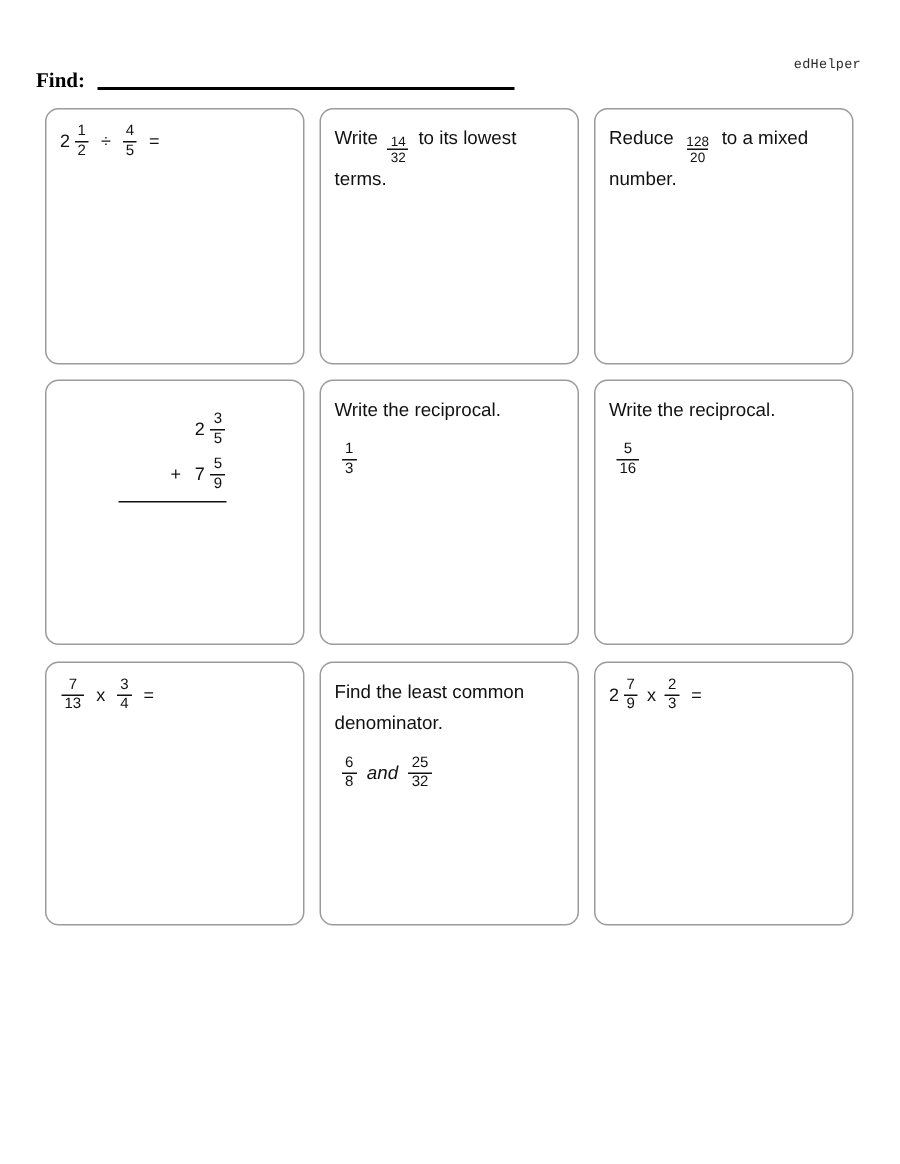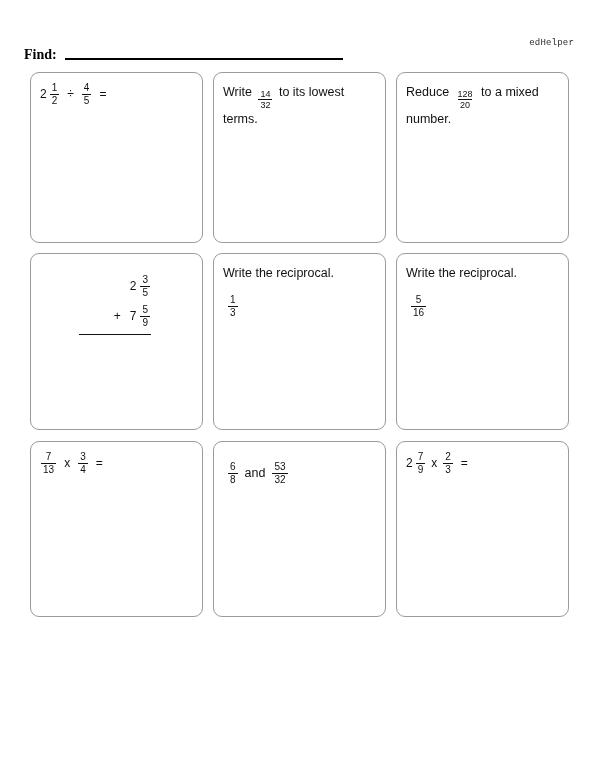--- a/index.html
+++ b/index.html
@@ -110,20 +110,21 @@
   .op.tight { margin: 0 5px; }
   .eq {
     margin-left: 7px;
     font-size: 12px;
     align-self: center;
   }
   .word {
     margin: 0 6px;
     font-size: 12.5px;
     align-self: center;
+    font-style: italic;
   }
 
   
   .frac {
     display: inline-flex;
     flex-direction: column;
     align-items: center;
     vertical-align: middle;
     font-size: 10px;
     line-height: 11px;
@@ -294,29 +295,30 @@
         <span class="op">x</span>
         <span class="frac">
           <span class="num">3</span>
           <span class="den">4</span>
         </span>
         <span class="eq">=</span>
       </div>
     </div>
 
     <div class="box">
+      <div class="prose">Find the least common denominator.</div>
       <div class="spacer-line"></div>
       <div class="expr indent">
         <span class="frac">
           <span class="num">6</span>
           <span class="den">8</span>
         </span>
         <span class="word">and</span>
         <span class="frac">
-          <span class="num">53</span>
+          <span class="num">25</span>
           <span class="den">32</span>
         </span>
       </div>
     </div>
 
     <div class="box">
       <div class="expr prob">
         <span class="whole">2</span>
         <span class="frac">
           <span class="num">7</span>

